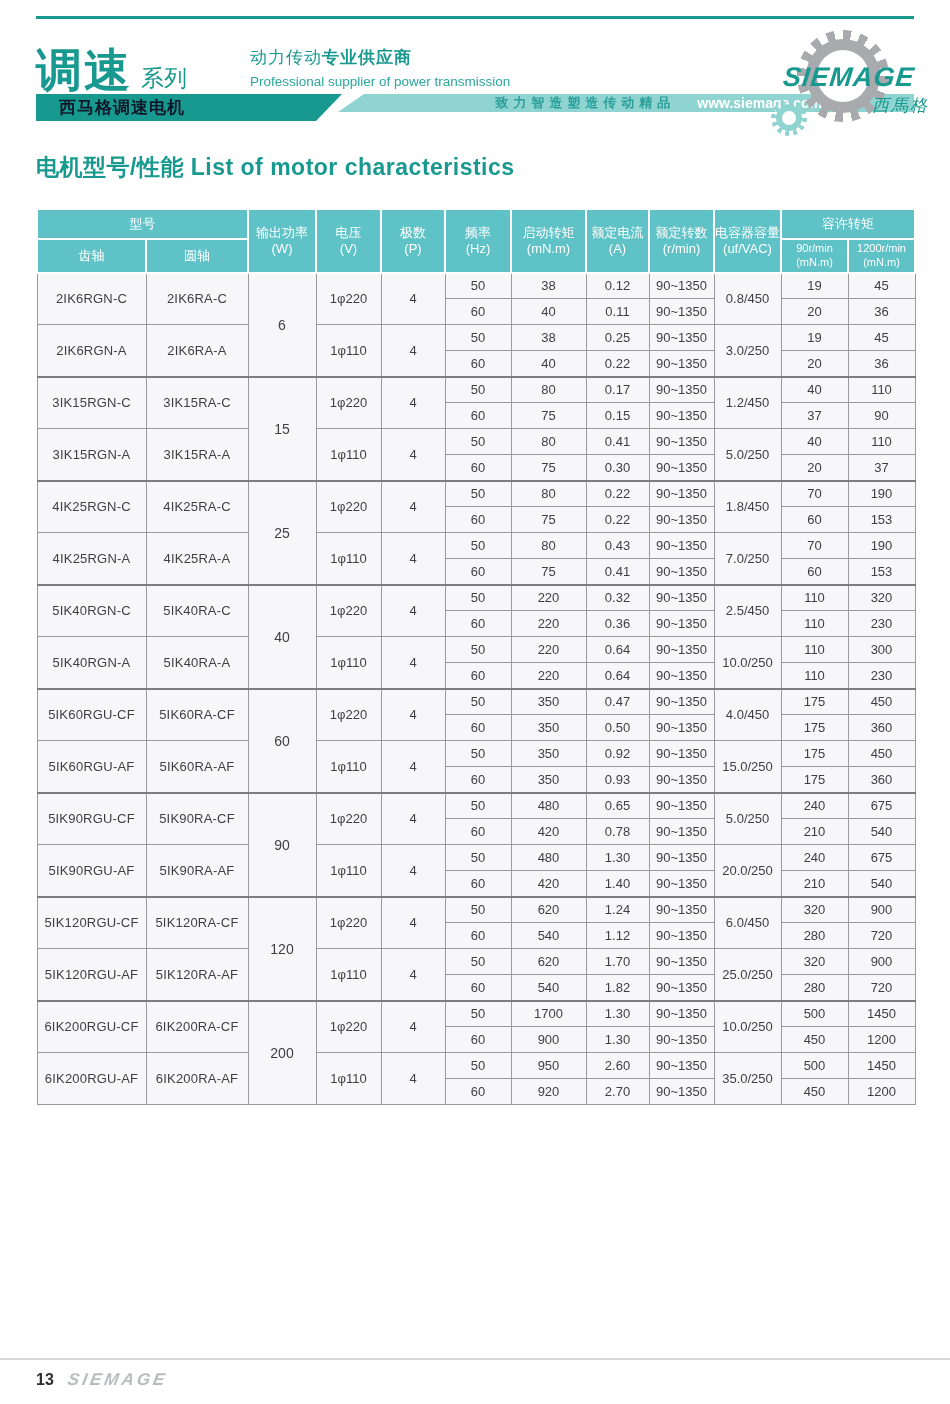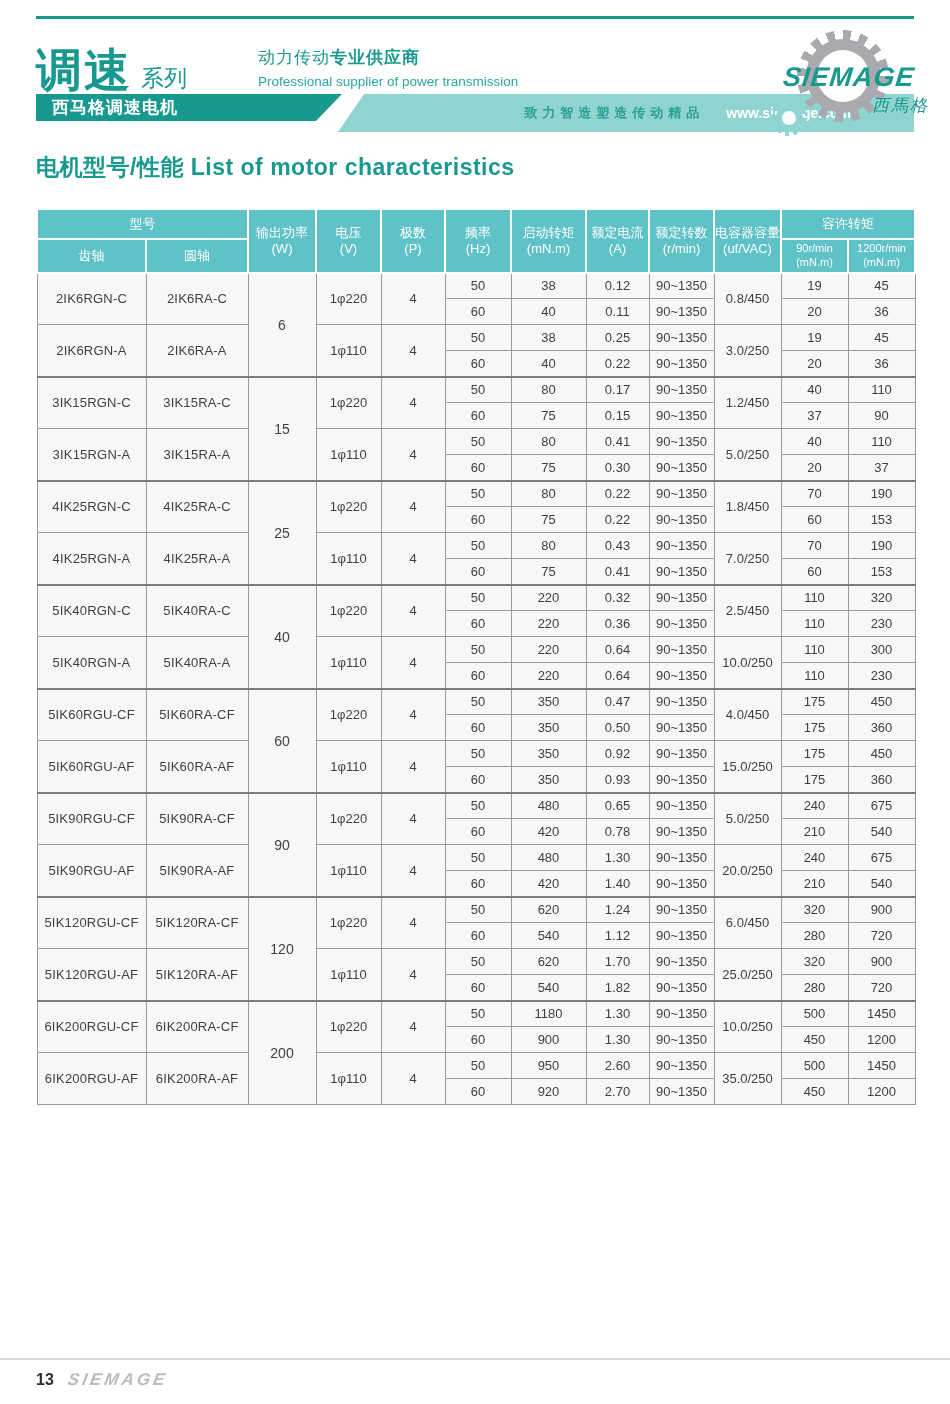--- a/index.html
+++ b/index.html
@@ -9,29 +9,29 @@
 
   .topline { position:absolute; left:36px; right:36px; top:16px; height:3px; background:var(--brand); }
 
   
   .series { position:absolute; left:36px; top:40px; color:var(--brand); white-space:nowrap; }
   .series .big { font-size:46px; font-weight:bold; letter-spacing:2px;text-align:center; }
   .series .small { font-size:23px; margin-left:9px; }
 
   .darkbar { position:absolute; left:36px; top:94px; width:306px; height:27px; background:var(--brand);
              clip-path:polygon(0 0,100% 0,calc(100% - 26px) 100%,0 100%);
-             color:#ffffff; font-weight:bold; font-size:17px; line-height:27px; padding-left:16px; letter-spacing:1px; }
-
-  .band { position:absolute; left:338px; top:94px; width:576px; height:38px; background:var(--band-teal);
+             color:#0f172a; font-weight:bold; font-size:17px; line-height:27px; padding-left:23px; letter-spacing:1px; }
+
+  .band { position:absolute; left:338px; top:94px; width:576px; height:18px; background:var(--band-teal);
           clip-path:polygon(26px 0,100% 0,100% 100%,0 100%);
-          display:flex; align-items:center; justify-content:flex-end; padding-right:63px; }
+          display:flex; align-items:center; justify-content:flex-end; padding-right:92px; }
   .band-text { color:var(--band-text); font-size:13px; font-weight:bold; letter-spacing:5px; white-space:nowrap; }
   .site { color:#fff; font-size:14px; font-weight:bold; margin-left:22px; white-space:nowrap; }
 
-  .slogan { position:absolute; left:258px; top:46px; color:var(--brand); }
+  .slogan { position:absolute; left:250px; top:46px; color:var(--brand); }
   .slogan .cn { font-size:17px; letter-spacing:1px; }
   .slogan .cn b { font-weight:bold; }
   .slogan .en { font-size:13.5px; margin-top:5px; color:var(--slogan-en); }
 
   
   .logo { position:absolute; left:775px; top:26px; width:148px; height:112px; }
   .gear { position:absolute; left:22px; top:4px; width:92px; height:92px; border-radius:50%;
           background:repeating-conic-gradient(var(--gear-gray) 0deg 11deg, transparent 11deg 22.5deg); }
   .gear::before { content:""; position:absolute; inset:9px; border-radius:50%; background:var(--gear-gray); }
   .gear::after  { content:""; position:absolute; inset:20px; border-radius:50%; background:#fff; }
@@ -449,21 +449,21 @@
           <td>280</td>
           <td>720</td>
         </tr>
         <tr class="group-start">
           <td class="model" rowspan="2">6IK200RGU-CF</td>
           <td class="model" rowspan="2">6IK200RA-CF</td>
           <td class="power" rowspan="4">200</td>
           <td rowspan="2">1φ220</td>
           <td rowspan="2">4</td>
           <td>50</td>
-          <td>1180</td>
+          <td>1700</td>
           <td>1.30</td>
           <td>90~1350</td>
           <td rowspan="2">10.0/250</td>
           <td>500</td>
           <td>1450</td>
         </tr>
         <tr>
           <td>60</td>
           <td>900</td>
           <td>1.30</td>

